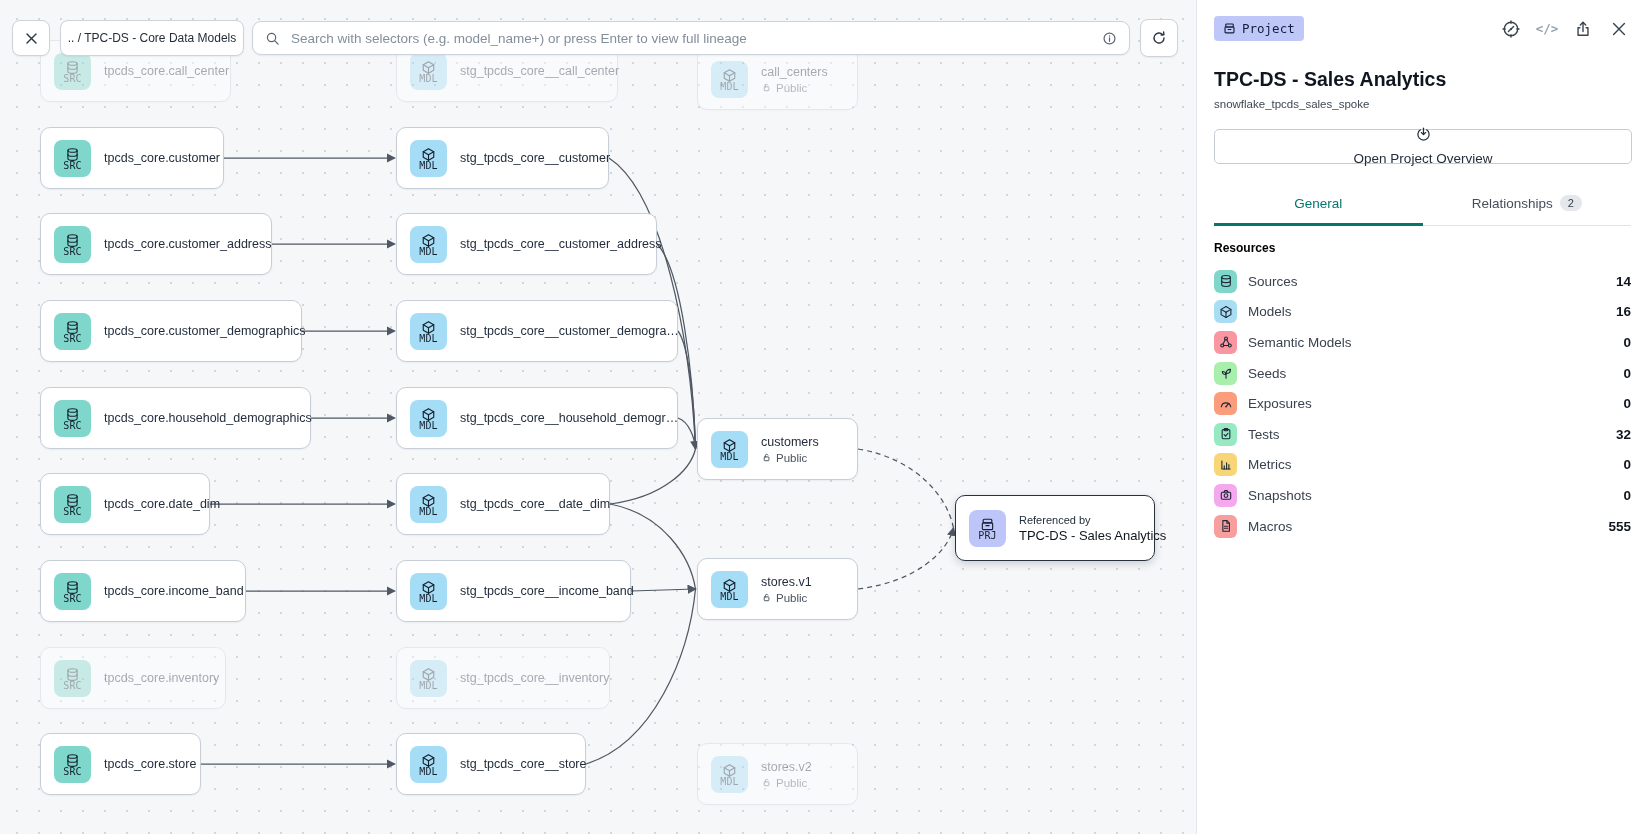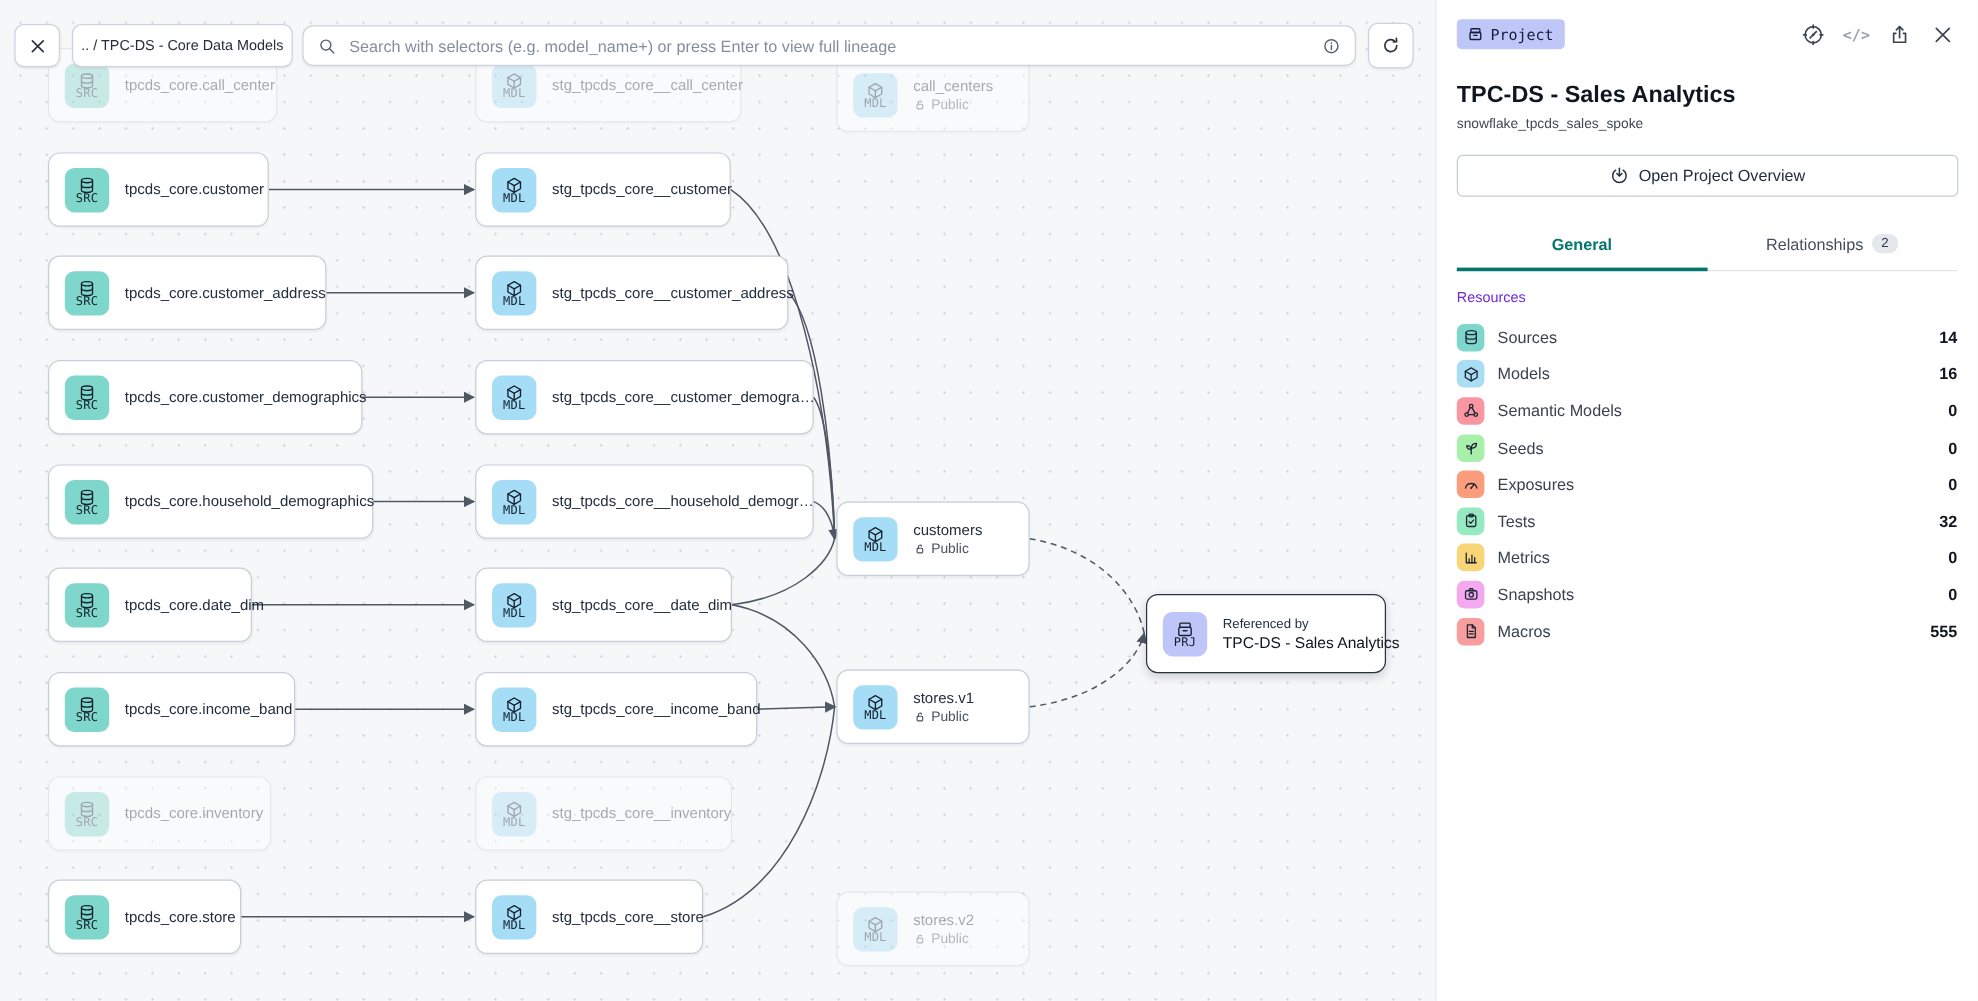--- a/index.html
+++ b/index.html
@@ -71,33 +71,33 @@
   }
   .panel-icons { display:flex; align-items:center; gap:12px; color:#3A4450; }
   .picon { width:24px; height:24px; display:flex; align-items:center; justify-content:center; cursor:pointer; }
   .picon.dim { color:#97A1AC; }
   .code-glyph { font-family:"DejaVu Sans Mono", monospace; font-size:12.5px; font-weight:bold; }
   .panel-title { margin-top:27px; font-size:19.5px; font-weight:bold; color:#10161F; }
   .panel-sub { margin-top:7px; font-size:11.5px; color:#3F4854; }
   .overview-btn {
     margin-top:19px; width:418px; height:35px; border:1px solid #C6CCD4; border-radius:5px;
     background:#fff; display:flex; align-items:center; justify-content:center; gap:9px;
-    font-size:13.5px; color:#232E3D; cursor:pointer;
+    font-size:13.5px; color:#232E3D; cursor:pointer;flex-direction:column;
   }
   .tabs { margin-top:21px; display:flex; border-bottom:1px solid #E1E5EA; }
   .tab {
     flex:1; display:flex; align-items:center; justify-content:center; gap:7px;
     padding:10px 0 12px 0; font-size:13.5px; color:#444E5A; cursor:pointer;
     border-bottom:3px solid transparent; margin-bottom:-1px;
   }
-  .tab.active { color:#04766D; font-weight:bold; border-bottom-color:#04766D; }
+  .tab.active { color:#04766D; font-weight:normal; border-bottom-color:#04766D; }
   .tab .pill {
     background:#E4E7EB; color:#333C48; border-radius:10px; font-size:11px; padding:2px 8px;
   }
-  .res-heading { margin-top:15px; font-size:12px; font-weight:normal; color:#6d28d9; }
+  .res-heading { margin-top:15px; font-size:12px; font-weight:bold; color:#000000; }
   .res-list { margin-top:11px; }
   .res-row { display:flex; align-items:center; height:30.6px; }
   .res-icon {
     flex:0 0 auto; width:23px; height:23px; border-radius:6px;
     display:flex; align-items:center; justify-content:center; color:#1C2735;
   }
   .res-label { margin-left:11px; font-size:13.5px; color:#39424E; }
   .res-value { margin-left:auto; font-size:13.5px; font-weight:bold; color:#10161F; }
   svg.ic { display:block; }
 </style>

